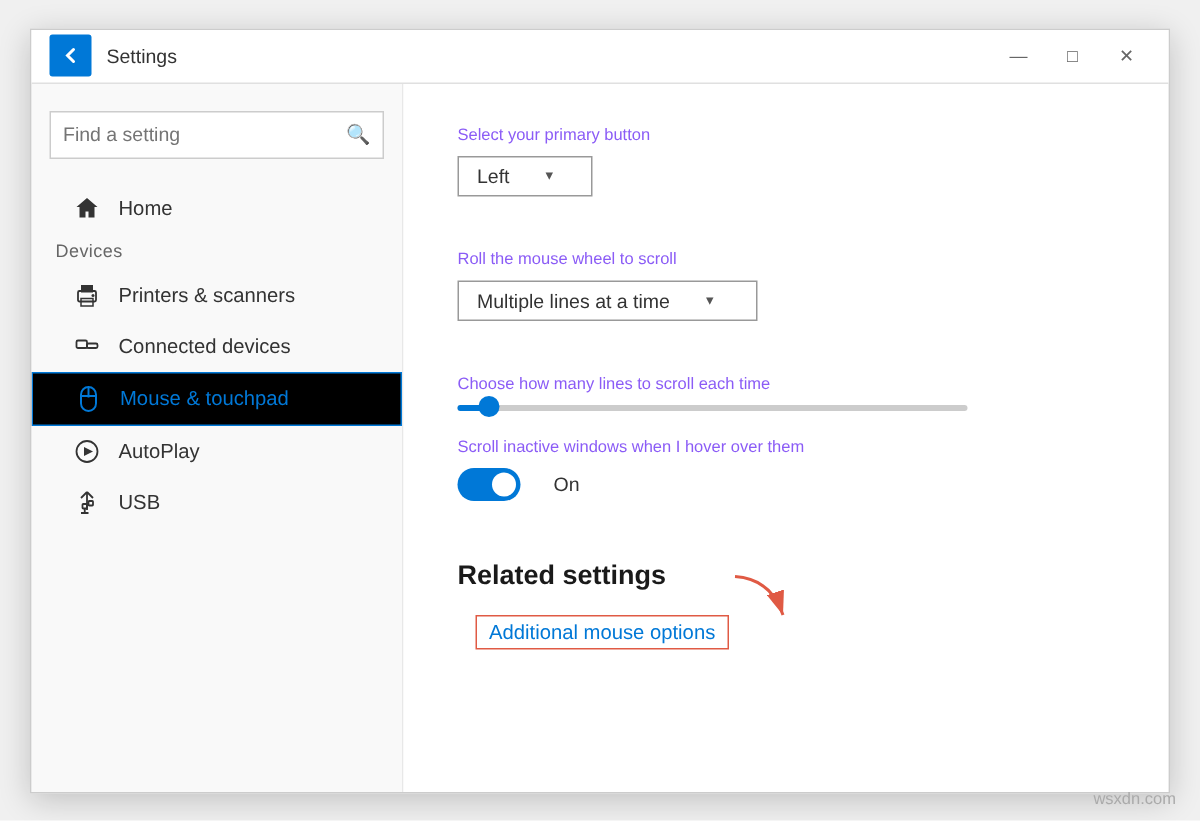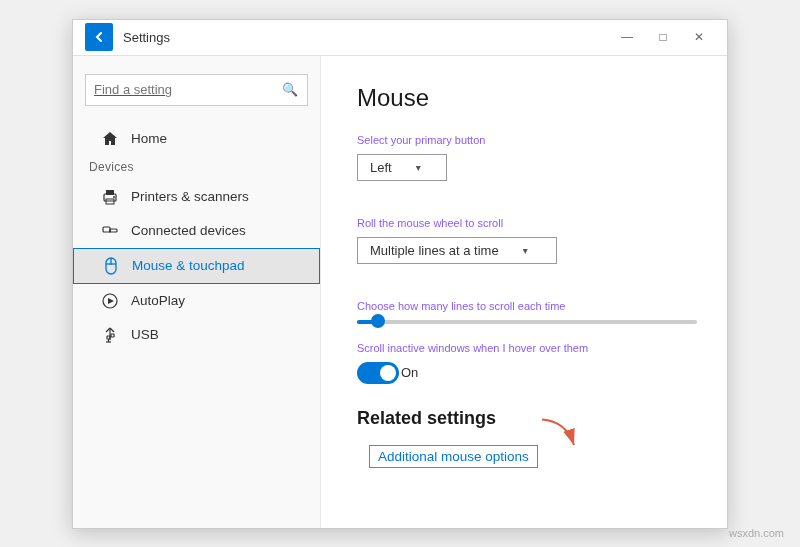--- a/index.html
+++ b/index.html
@@ -7,21 +7,21 @@
       font-family: 'Segoe UI', Arial, sans-serif;
       background: #f0f0f0;
       display: flex;
       align-items: center;
       justify-content: center;
       width: 800px;
       height: 547px;
       overflow: hidden;
     }
     .window {
-      width: 656px;
+      width: 760px;
       height: 510px;
       background: #fff;
       border: 1px solid #ccc;
       box-shadow: 0 4px 20px rgba(0,0,0,0.2);
       display: flex;
       flex-direction: column;
     }
     .titlebar {
       display: flex;
       align-items: center;
@@ -88,21 +88,20 @@
       height: 32px;
       padding: 0 8px;
     }
     .search-box input {
       border: none;
       outline: none;
       font-size: 13px;
       flex: 1;
       background: transparent;
       color: #555;
-      text-decoration: underline;
     }
     .search-icon-inline {
       color: #555;
       font-size: 13px;
     }
     .nav-section-label {
       font-size: 12px;
       color: #666;
       padding: 4px 16px 6px 16px;
       letter-spacing: 0.3px;
@@ -111,21 +110,21 @@
       display: flex;
       align-items: center;
       padding: 8px 28px;
       cursor: pointer;
       font-size: 13.5px;
       color: #333;
       gap: 12px;
       position: relative;
     }
     .nav-item.active {
-      background: #e5e5e5;
+      background: #000000;
       color: #0078d7;
       border: 1.5px solid #0078d7;
     }
     .nav-item .icon {
       width: 18px;
       height: 18px;
       display: flex;
       align-items: center;
       justify-content: center;
       flex-shrink: 0;
@@ -198,22 +197,22 @@
       top: -6px;
       width: 14px;
       height: 14px;
       background: #0078d7;
       border-radius: 50%;
       cursor: pointer;
     }
     .toggle-row {
       display: flex;
       align-items: center;
-      gap: 2px;
-      margin-bottom: 24px;
+      gap: 22px;
+      margin-bottom: 39px;
     }
     .toggle {
       width: 42px;
       height: 22px;
       background: #0078d7;
       border-radius: 11px;
       position: relative;
       cursor: pointer;
       flex-shrink: 0;
     }
@@ -365,21 +364,20 @@
             <rect x="8" y="8" width="3" height="3" rx="0.5"></rect>
             <line x1="5.5" y1="13" x2="5.5" y2="16"></line>
             <line x1="3" y1="16" x2="8" y2="16"></line>
           </svg>
         </span>
         <span>USB</span>
       </div>
     </div>
 
     <div class="main">
-      <h1 class="page-title">Mouse</h1>
 
       <div class="setting-section">
         <div class="setting-label">Select your primary button</div>
         <div class="dropdown">
           <span>Left</span>
           <span class="dropdown-arrow">▾</span>
         </div>
       </div>
 
       <div class="setting-section">

